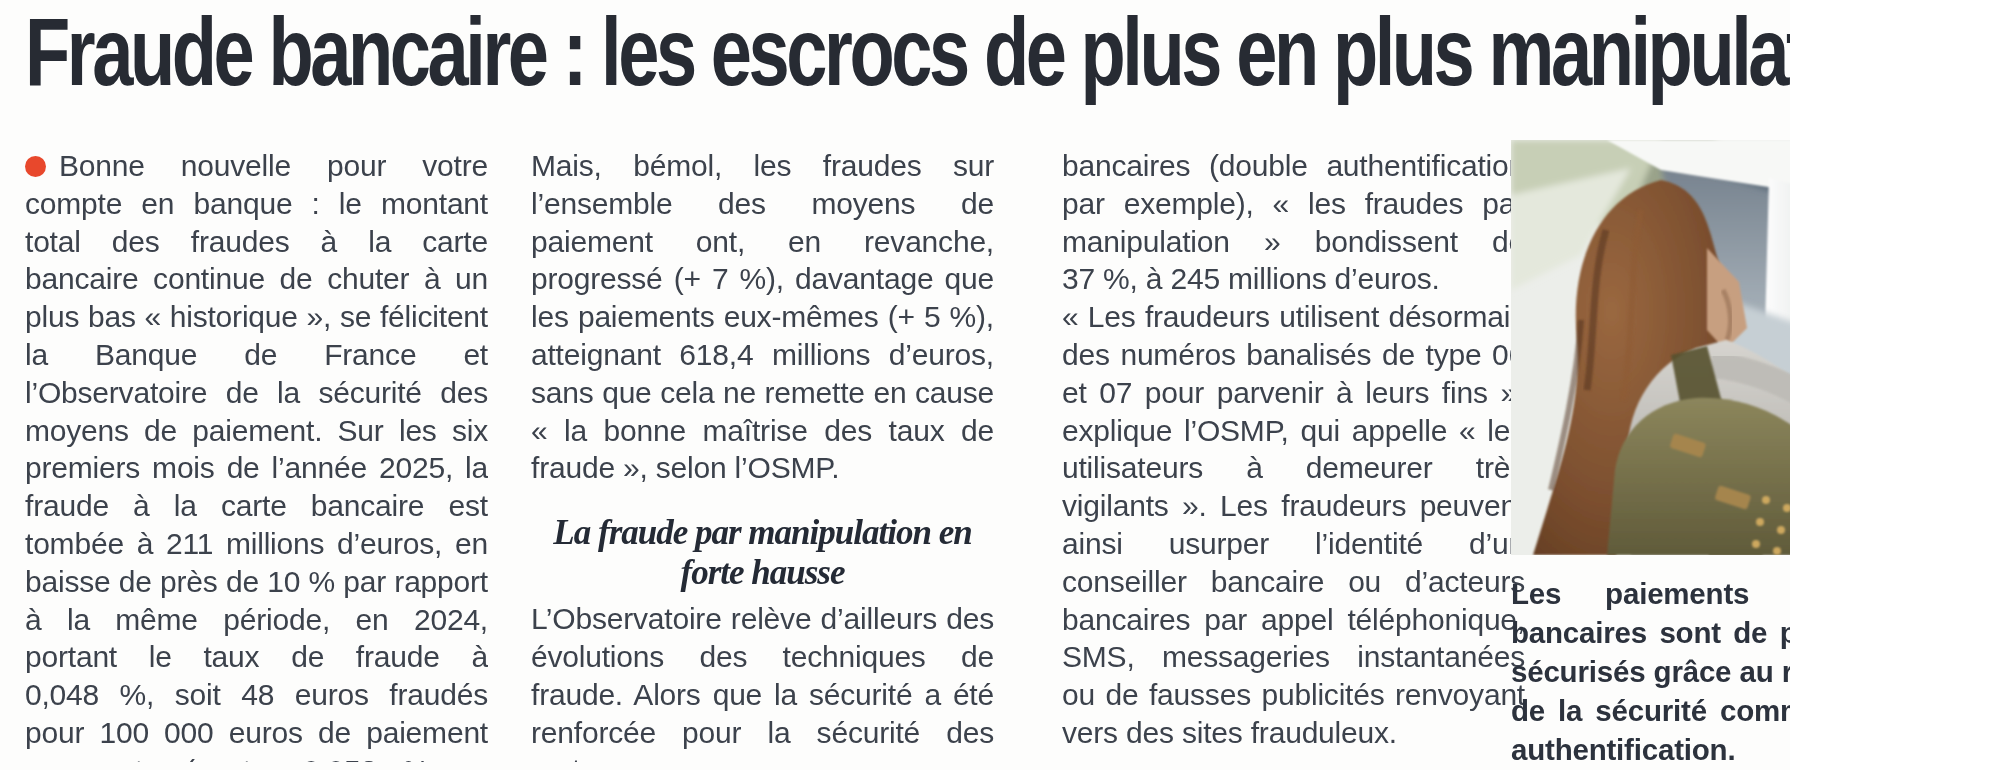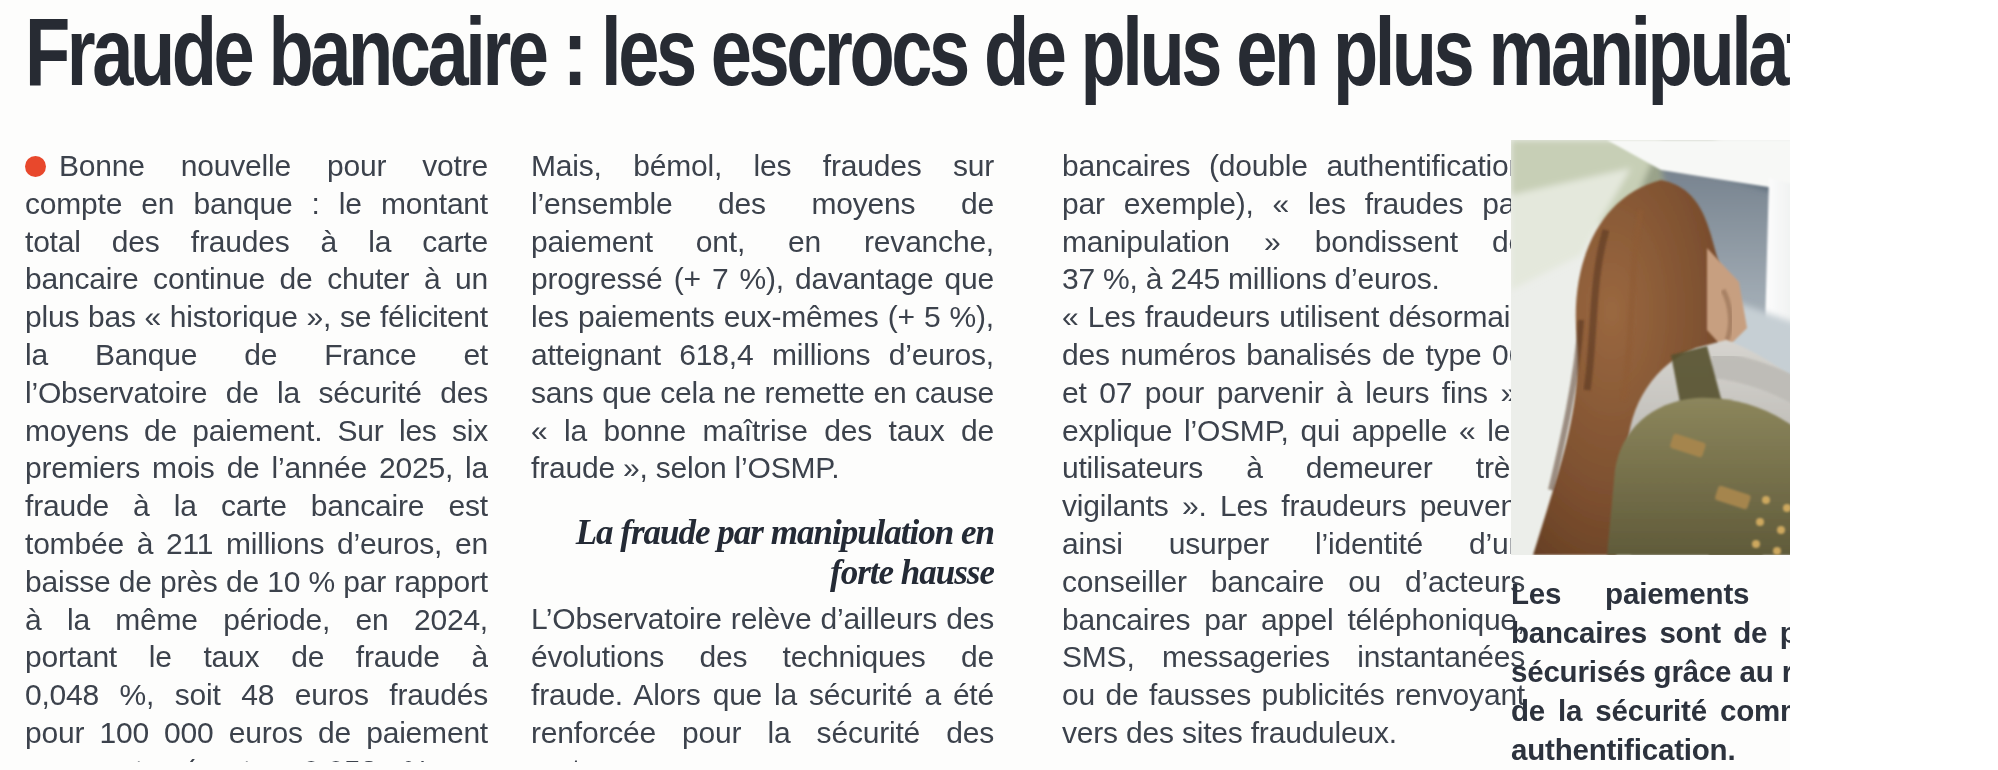--- a/index.html
+++ b/index.html
@@ -45,21 +45,21 @@
   }
   .subhead{
     margin:26px 0 7px 0;
     font-family:"Liberation Serif",serif;
     font-style:italic;
     font-weight:bold;
     font-size:35px;
     line-height:40px;
     letter-spacing:-1px;
     color:#242a35;
-    text-align:right;
+    text-align:center;
   }
   
   .media{position:absolute;left:1511px;top:140px;width:457px;}
   .photo{
     position:relative;width:457px;height:415px;overflow:hidden;background:#eceeea;
   }
   .caption{
     margin:19px 0 0 0;
     font-size:29.5px;
     line-height:39px;

